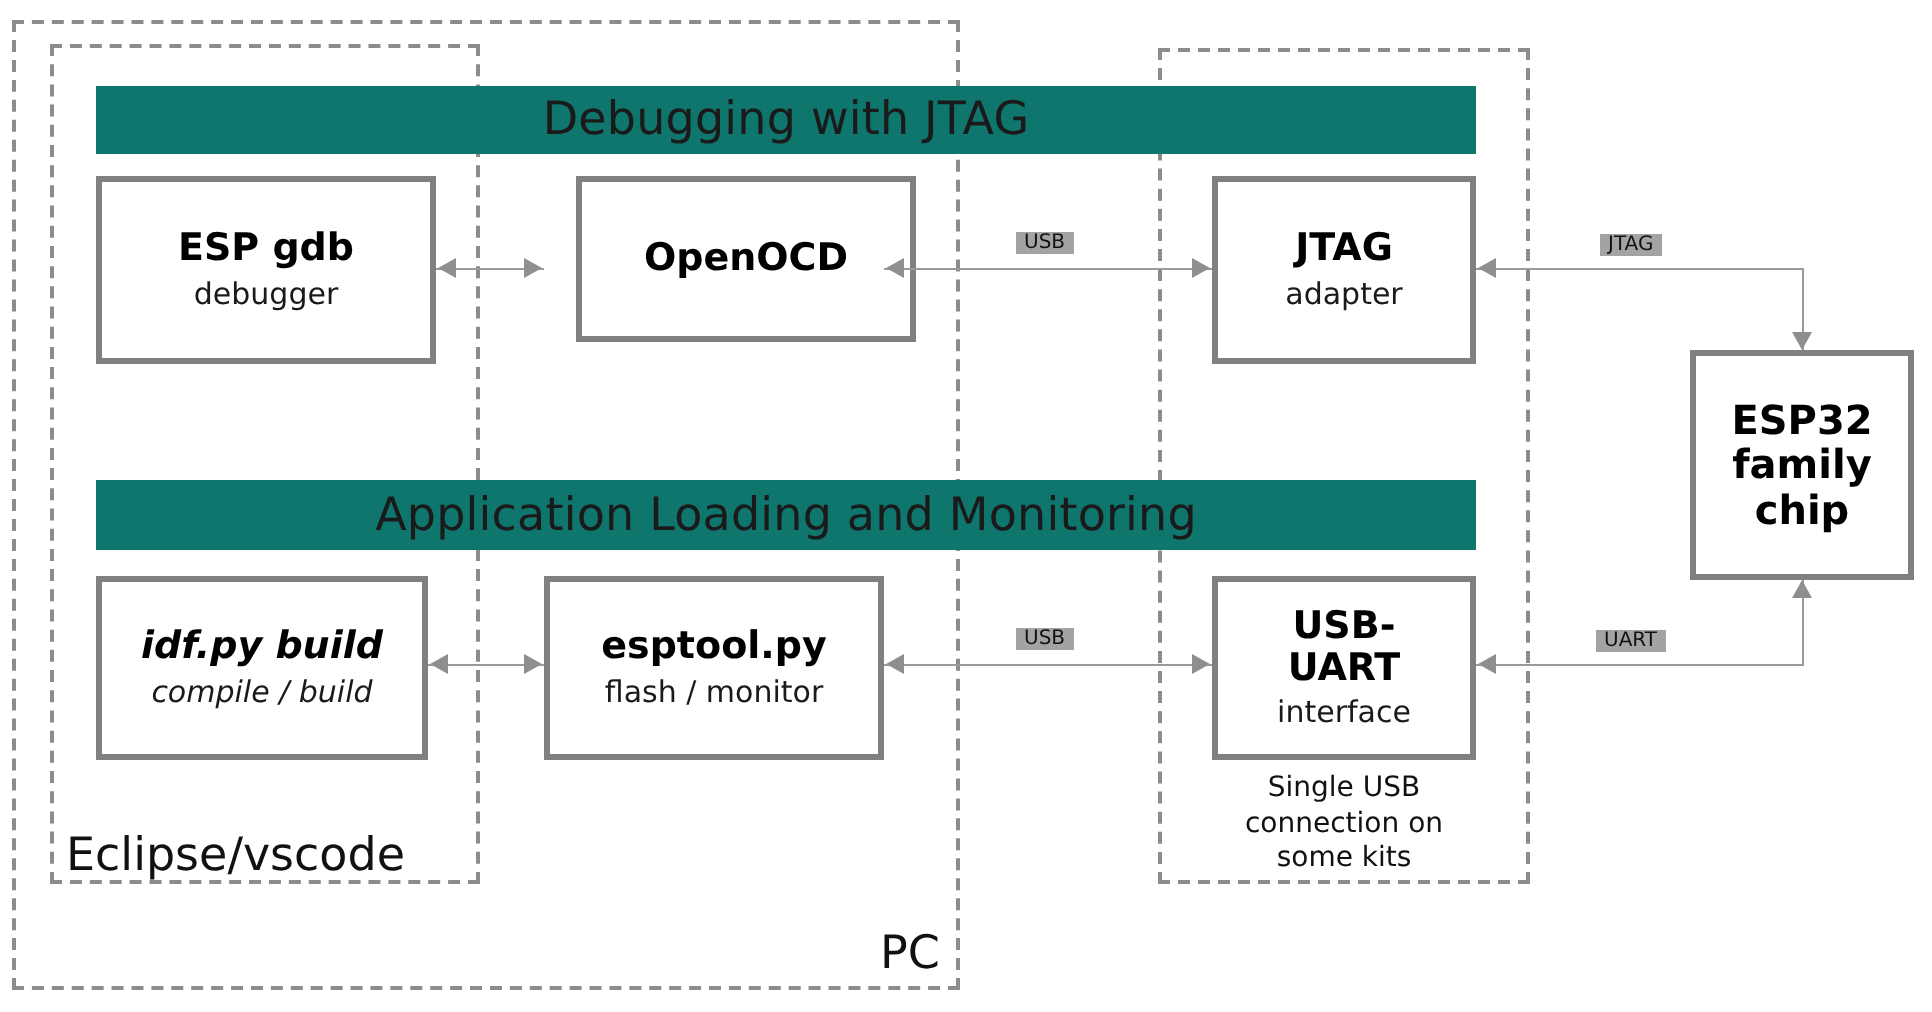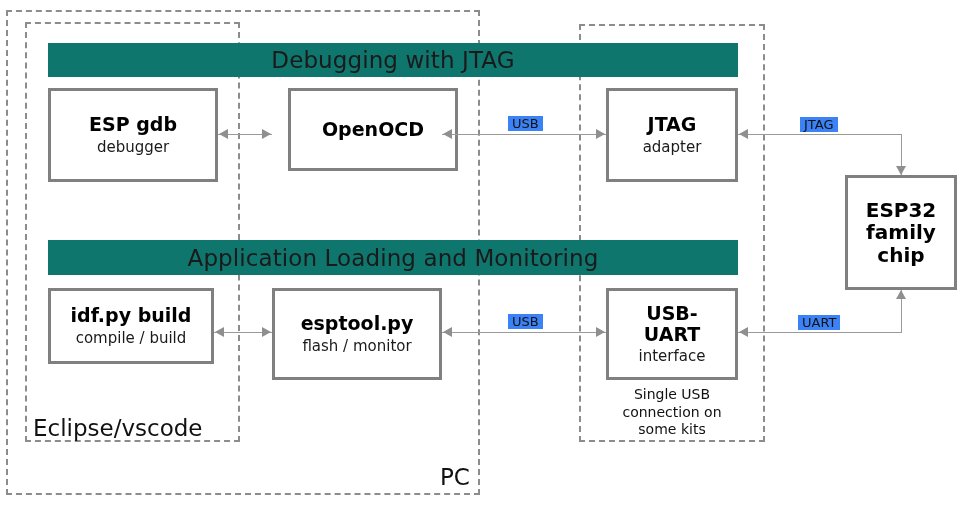--- a/index.html
+++ b/index.html
@@ -67,22 +67,22 @@
   }
   .ah-down{
     border-left:5px solid transparent;border-right:5px solid transparent;
     border-top:9px solid #8f8f8f;
   }
   .ah-up{
     border-left:5px solid transparent;border-right:5px solid transparent;
     border-bottom:9px solid #8f8f8f;
   }
   .edgelabel{
-    position:absolute;font-size:13px;color:#111111;
-    background:#3b82f6;padding:0 4px;white-space:nowrap;
+    position:absolute;font-size:10px;color:#111111;
+    background:#a3a3a3;padding:0 4px;white-space:nowrap;
   }
 </style>
 </head>
 <body>
 
 <div id="stage">
 
   <div class="dashbox" style="left:6px;top:10px;width:474px;height:485px;"></div>
   <div class="dashlabel" style="left:440px;top:464px;">PC</div>
 
@@ -106,21 +106,21 @@
 
   <div class="node" style="left:272px;top:88px;width:170px;height:83px;margin-left:16px;">
     <div class="title">OpenOCD</div>
   </div>
 
   <div class="node" style="left:606px;top:88px;width:132px;height:94px;">
     <div class="title">JTAG</div>
     <div class="sub">adapter</div>
   </div>
 
-  <div class="node" style="left:48px;top:288px;width:166px;height:76px;">
+  <div class="node" style="left:48px;top:288px;width:166px;height:92px;font-style:italic;">
     <div class="title">idf.py build</div>
     <div class="sub">compile / build</div>
   </div>
 
   <div class="node" style="left:272px;top:288px;width:170px;height:92px;">
     <div class="title">esptool.py</div>
     <div class="sub">flash / monitor</div>
   </div>
 
   <div class="node" style="left:606px;top:288px;width:132px;height:92px;">

